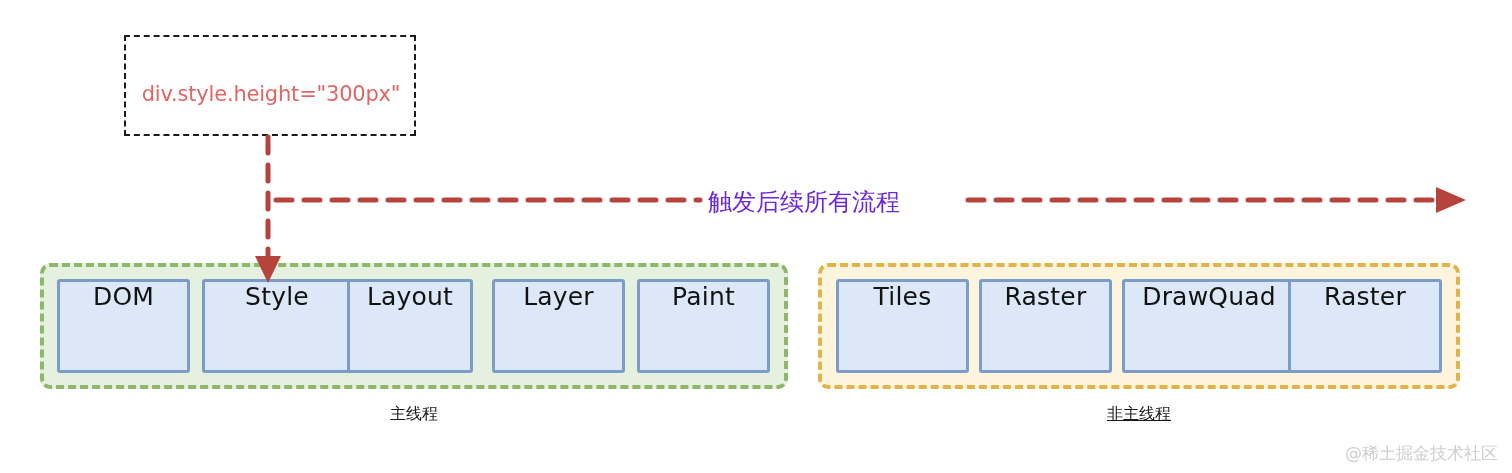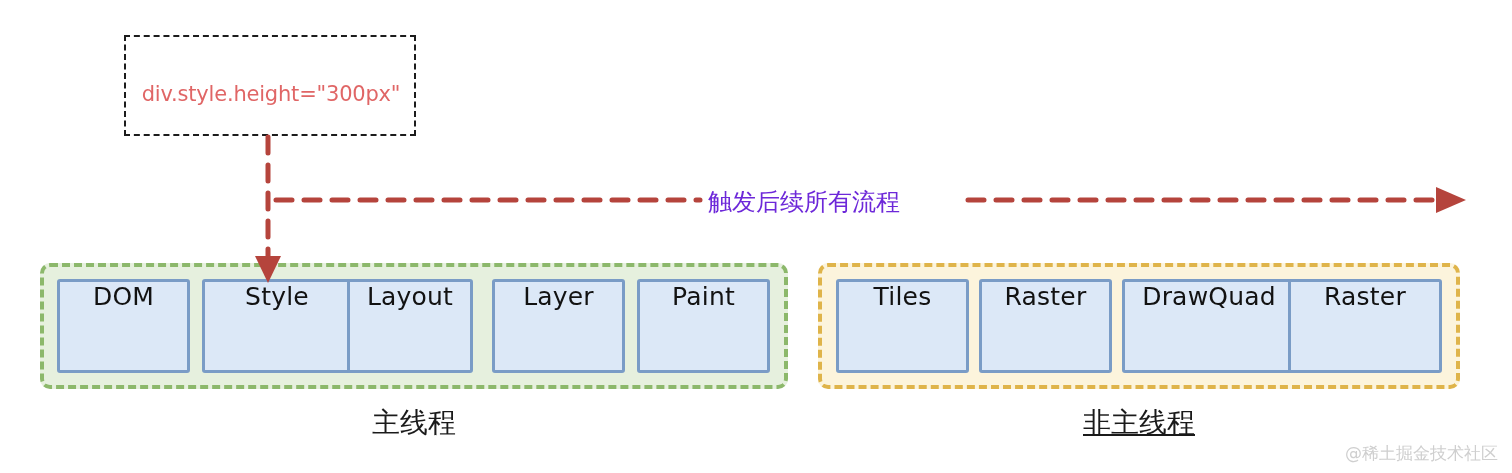--- a/index.html
+++ b/index.html
@@ -88,21 +88,21 @@
     white-space: nowrap;
     letter-spacing: 0.2px;
   }
 
   
   .caption {
     position: absolute;
     top: 404px;
     text-align: center;
     font-family: "DejaVu Sans", sans-serif;
-    font-size: 28px;
+    font-size: 16px;
     color: #1a1a1a;
     white-space: nowrap;
   }
   .caption-main { left: 264px; width: 300px; }
   .caption-off  { left: 989px; width: 300px; text-decoration: underline; }
 
   
   .arrow-label {
     position: absolute;
     left: 703px;

